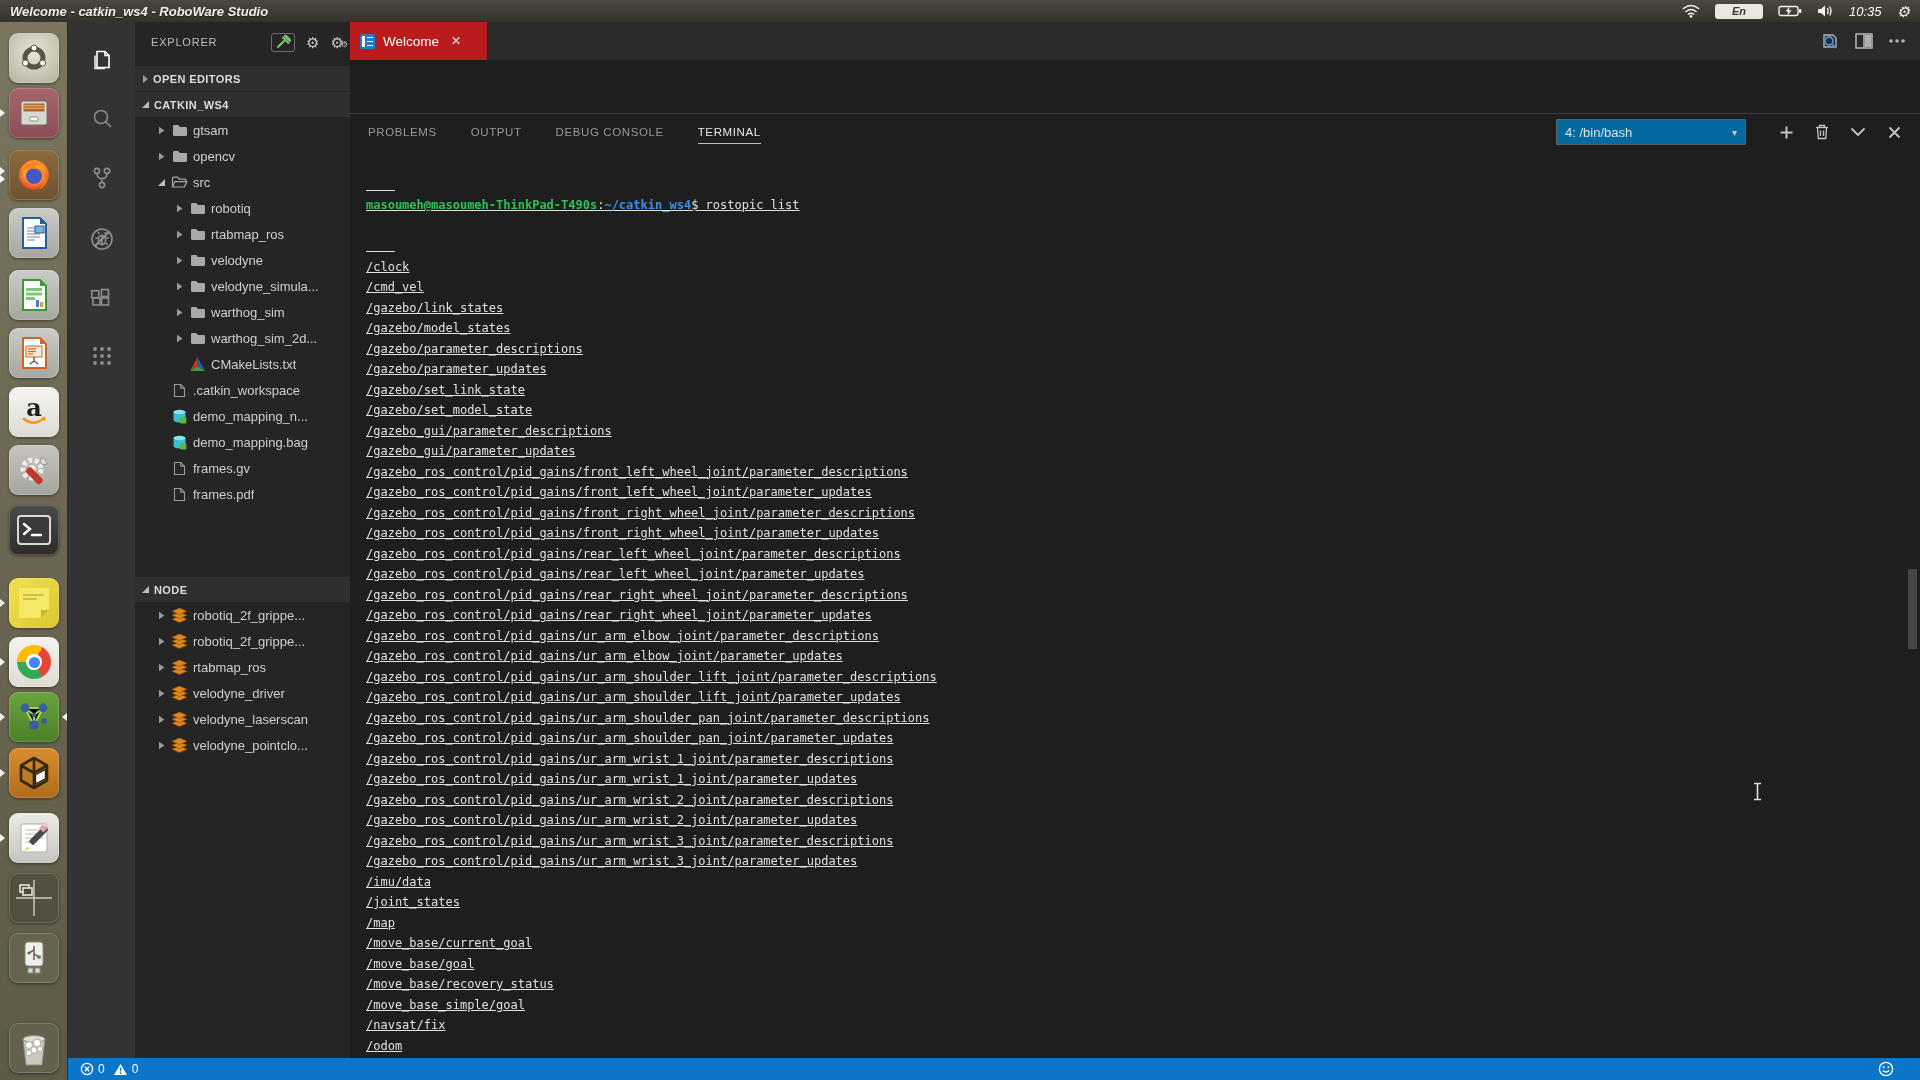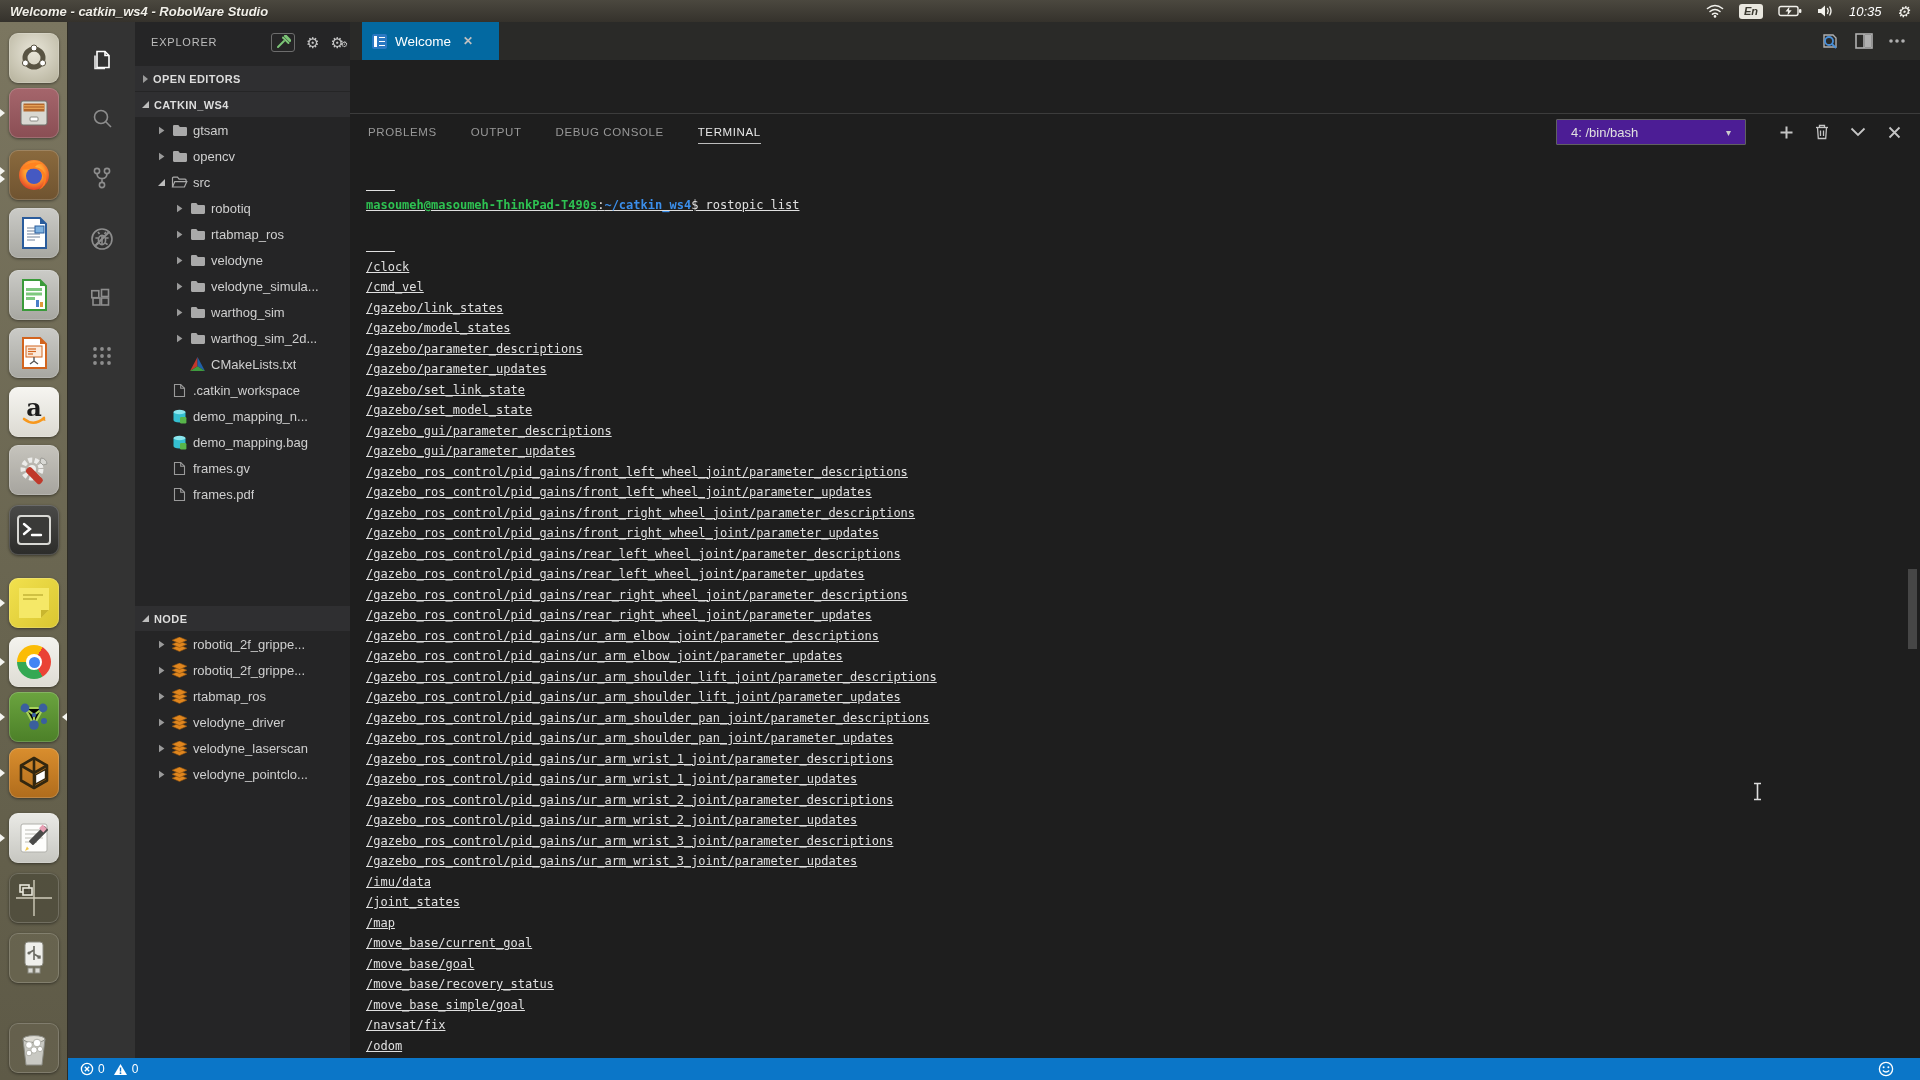--- a/index.html
+++ b/index.html
@@ -7,21 +7,21 @@
   body { position:relative; background:#1e1e1e; font-family:"Liberation Sans",sans-serif; overflow:hidden; }
 
   
   .titlebar { position:absolute; left:0; top:0; width:1920px; height:22px;
     background:linear-gradient(#4b483f,#35322c); display:flex; align-items:center;
     padding:0 10px; color:#f1efe8;font-style:italic; }
   .titlebar .wtitle { font-size:13px; font-weight:bold; text-shadow:0 1px 1px rgba(0,0,0,.5); white-space:nowrap; }
   .tray { margin-left:auto; display:flex; align-items:center; gap:15px; }
   .tray svg { display:block; }
   .kbd-ind { background:#e9e7df; color:#3a382f; font-size:11px; font-weight:bold;
-    border-radius:3px; padding:1px 5px; line-height:13px; }
+    border-radius:3px; padding:1px 17px; line-height:13px; }
   .clock { font-size:13px; color:#fff; }
 
   
   .dock { position:absolute; left:0; top:22px; width:68px; height:1058px;
     background:linear-gradient(180deg,#7b7660,#696550 55%,#5e5a47); border-right:1px solid #2e2c25; }
   .tile { position:absolute; left:9px; width:50px; height:50px; border-radius:9px;
     display:flex; align-items:center; justify-content:center;
     box-shadow:inset 0 0 0 1px rgba(255,255,255,.18), 0 1px 3px rgba(0,0,0,.45); }
   .run-arrow { position:absolute; left:0; width:0; height:0;
     border-top:4px solid transparent; border-bottom:4px solid transparent; border-left:5px solid #f4f4f0; }
@@ -41,56 +41,56 @@
   .sb-header { height:40px; display:flex; align-items:center; padding:0 6px 0 16px; gap:11px; }
   .sb-title { font-size:11px; color:#bdbdbd; letter-spacing:.8px; margin-right:auto; }
   .hdr-btn { display:flex; align-items:center; justify-content:center; }
   .build-box { width:24px; height:19px; border:1px solid #6d6d6d; border-radius:3px; }
   .gear-glyph { color:#c5c5c5; font-size:15px; line-height:15px; position:relative; }
   .gear-glyph .mini { position:absolute; right:-4px; bottom:-2px; font-size:8px; }
   .sec { height:25px; display:flex; align-items:center; gap:5px; padding-left:5px;
     background:#2f2f31; font-weight:bold; font-size:11px; color:#dddddd; letter-spacing:.4px; }
   .sec.first { margin-top:4px; }
   .sec + .sec { margin-top:1px; }
-  .sec-node { margin-top:99px; }
+  .sec-node { margin-top:70px; }
   .tri-r { width:0; height:0; border-top:4px solid transparent; border-bottom:4px solid transparent; border-left:5px solid #9a9a9a; margin-left:3px; }
   .tri-ex { width:0; height:0; border-left:7px solid transparent; border-bottom:7px solid #bdbdbd; margin-left:2px; }
   .tree { }
   .row { height:26px; display:flex; align-items:center; gap:5px; padding-left:22px; cursor:default; }
   .row.ind2 { padding-left:40px; }
   .row .chev { width:9px; display:flex; justify-content:center; flex:none; }
   .row .icon { width:17px; display:flex; justify-content:center; flex:none; }
   .row .label { white-space:nowrap; overflow:hidden; color:#cfcfcf; }
 
   
   .editor { position:absolute; left:350px; top:22px; width:1570px; height:91px; background:#1f1f1f; }
   .tabstrip { position:absolute; left:0; top:0; width:1570px; height:38px; background:#2a2a28; }
-  .tab { position:absolute; left:12px; top:0; width:137px; height:38px; background:#0369a1;
+  .tab { position:absolute; left:0; top:0; width:137px; height:38px; background:#b91c1c;
     display:flex; align-items:center; gap:8px; padding:0 10px; }
   .tab-label { color:#ffffff; font-size:13.5px; }
   .tab-close { color:#c0c0c0; font-size:12px; font-weight:bold; margin-left:4px; }
   .wicon { width:15px; height:15px; background:#2b79c2; border-radius:2px; position:relative; flex:none; }
   .wicon::before { content:""; position:absolute; left:2px; top:2px; bottom:2px; width:3px; background:#fff; }
   .wicon::after { content:""; position:absolute; left:7px; right:2px; top:3px; height:9px;
     background:repeating-linear-gradient(#fff 0 1.5px, transparent 1.5px 4px); }
   .ed-actions { position:absolute; right:14px; top:0; height:38px; display:flex; align-items:center; gap:15px; }
   .ed-actions svg { display:block; }
   .welcome-strip { position:absolute; left:0; top:38px; width:1570px; height:53px; background:#1f1f1f; }
   .wel-h { position:absolute; top:22px; font-size:24px; font-weight:300; color:#d8d8d8; letter-spacing:.3px;margin-top:40px; }
   .wel-start { left:95px; }
   .wel-quick { left:835px; }
 
   
   .panel { position:absolute; left:350px; top:113px; width:1570px; height:945px; background:#1e1e1e; border-top:1px solid #3c3c3c; }
   .ptabs { position:absolute; left:18px; top:0; height:36px; display:flex; align-items:center; gap:34px; }
   .ptab { font-size:11.5px; letter-spacing:.6px; color:#989898; cursor:default; }
   .ptab.active .lbl { color:#e7e7e7; border-bottom:1px solid #bcbcbc; padding-bottom:5px; }
   .pactions { position:absolute; right:16px; top:5px; display:flex; align-items:center; gap:16px; }
-  .tsel { width:190px; height:26px; background:#4c1d95; border:1px solid #616161; border-radius:1px;
-    color:#e0e0e0; font-size:13px; display:flex; align-items:center; padding:0 14px; margin-right:14px; }
+  .tsel { width:190px; height:26px; background:#0369a1; border:1px solid #616161; border-radius:1px;
+    color:#e0e0e0; font-size:13px; display:flex; align-items:center; padding:0 8px; margin-right:14px; }
   .tsel .caret { margin-left:auto; color:#cccccc; font-size:10px; }
   .pact { display:flex; align-items:center; justify-content:center; width:20px; height:20px; }
 
   .term { position:absolute; left:16px; top:40px; right:20px; bottom:0;
     font-family:"DejaVu Sans Mono","Liberation Mono",monospace; font-size:12px; line-height:20.5px;
     color:#e0e0e0; white-space:pre;text-decoration:underline; }
   .tline { height:20.5px; }
   .p-green { color:#2ec252; font-weight:bold; }
   .p-blue { color:#3b8eea; font-weight:bold; }
   .term-scroll { position:absolute; right:3px; top:455px; width:9px; height:80px; background:rgba(255,255,255,.18); }

